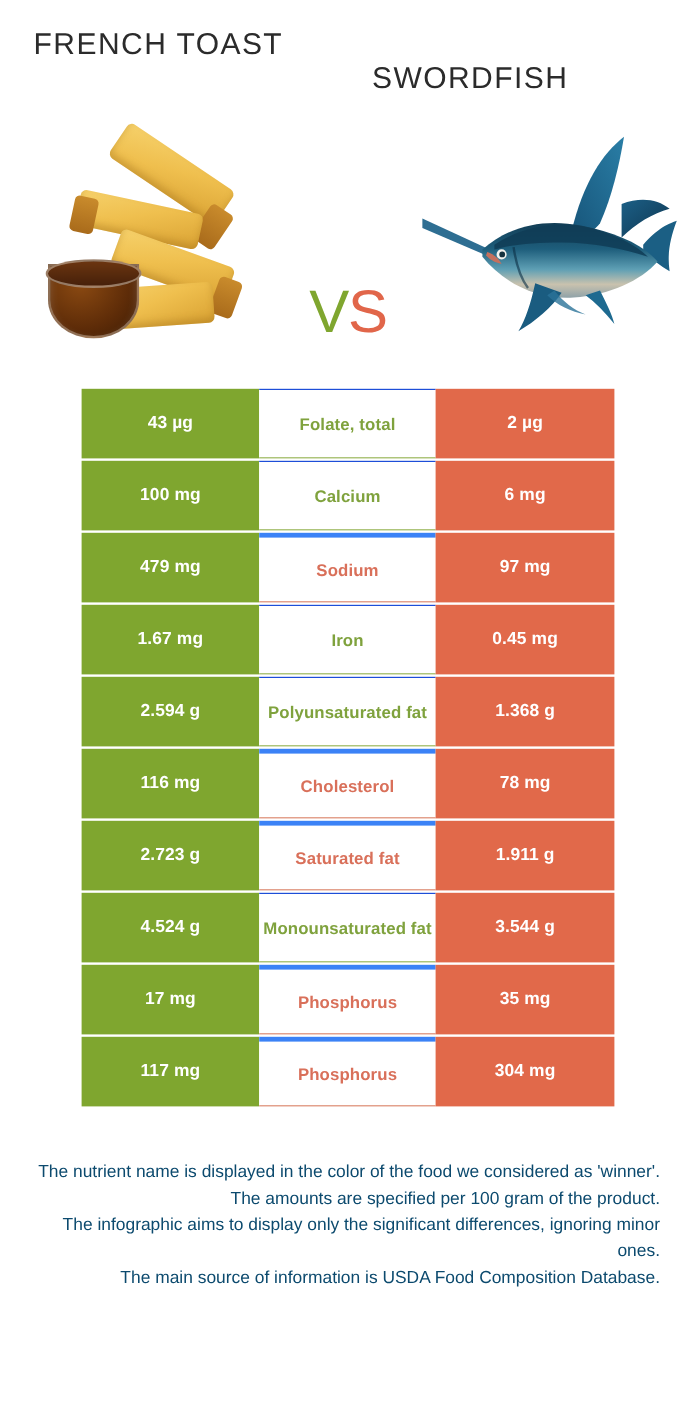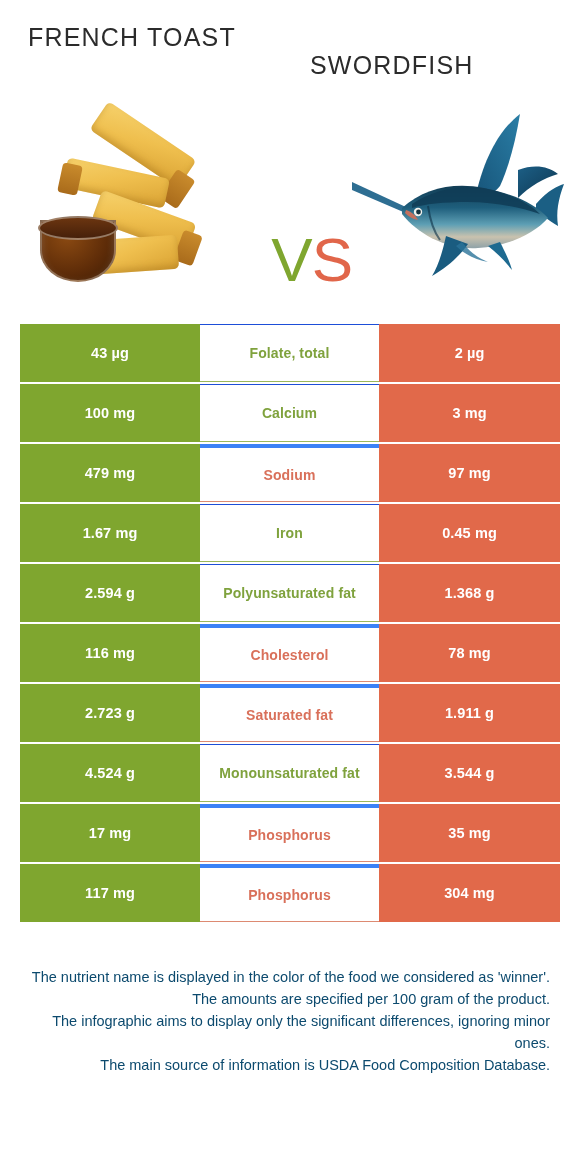--- a/index.html
+++ b/index.html
@@ -64,22 +64,22 @@
     left: 350px;
     top: 8px;
     width: 215px;
     height: 195px;
   }
   .vs {
     position: absolute;
     left: 228px;
     top: 160px;
     width: 124px;
-    text-align: right;
-    font-size: 62px;
+    text-align: center;
+    font-size: 50px;
     font-weight: 400;
     letter-spacing: -1px;
     line-height: 62px;
     font-family: "Liberation Sans", sans-serif;
     transform: translateY(-50%);
   }
   .vs .v { color: #7FA62F; }
   .vs .s { color: #E1664A; }
 
   
@@ -111,21 +111,21 @@
     background: linear-gradient(180deg,#6B3510 0%, #46200A 100%);
     border: 2px solid rgba(200,182,162,.6);
   }
 
   
   .fish-wrap { position:absolute; left:0; top:0; width:100%; height:100%; }
 
   
   .table {
     position: relative;
-    width: 540px;
+    width: 444px;
     margin: 0 auto;
     padding-top: 2px;
   }
   .row {
     display: flex;
     height: 58px;
     margin-bottom: 2px;
   }
   .cell {
     display: flex;
@@ -254,21 +254,21 @@
 
 <div class="table" id="nutrient-table">
     <div class="row">
       <div class="cell cell-left">43 µg</div>
       <div class="cell cell-mid win-green">Folate, total</div>
       <div class="cell cell-right">2 µg</div>
     </div>
     <div class="row">
       <div class="cell cell-left">100 mg</div>
       <div class="cell cell-mid win-green">Calcium</div>
-      <div class="cell cell-right">3 mg</div>
+      <div class="cell cell-right">6 mg</div>
     </div>
     <div class="row">
       <div class="cell cell-left">479 mg</div>
       <div class="cell cell-mid win-red">Sodium</div>
       <div class="cell cell-right">97 mg</div>
     </div>
     <div class="row">
       <div class="cell cell-left">1.67 mg</div>
       <div class="cell cell-mid win-green">Iron</div>
       <div class="cell cell-right">0.45 mg</div>

